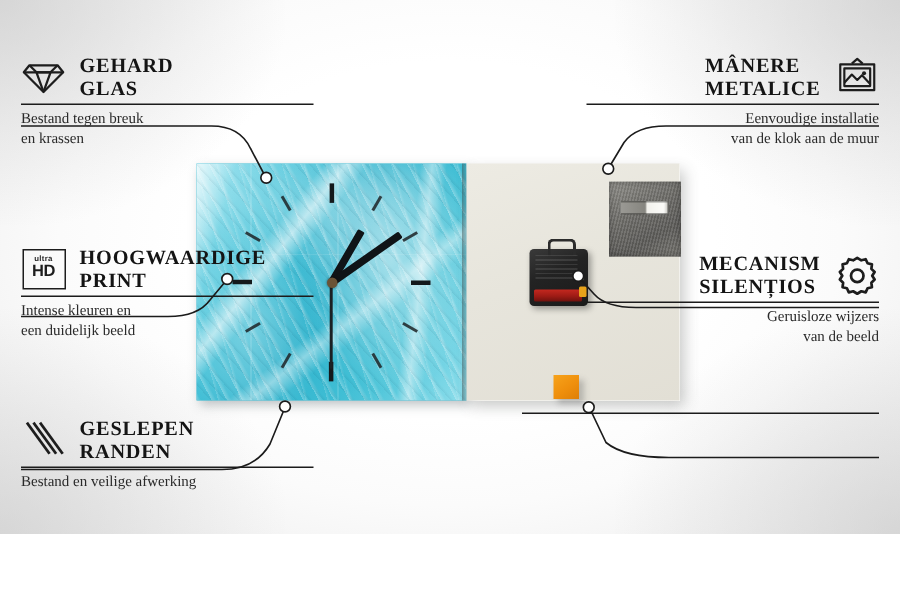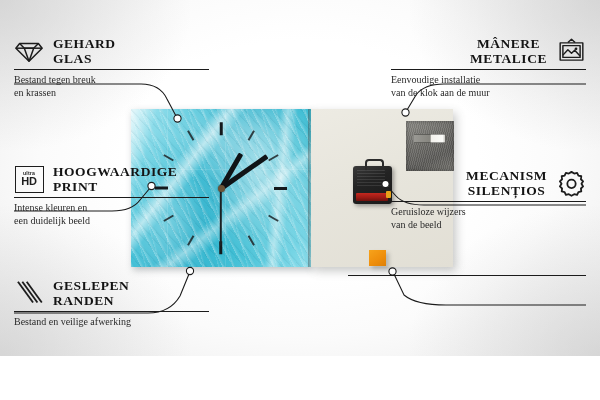--- a/index.html
+++ b/index.html
@@ -230,36 +230,36 @@
   .title {
     font-family: "Liberation Serif", serif;
     font-weight: bold;
     font-size: 13.5px;
     letter-spacing: .55px;
     line-height: 15px;
     color: #141414;
     text-transform: uppercase;
     white-space: pre-line;
   }
-  .callout.right .title { text-align: center; }
+  .callout.right .title { text-align: left; }
 
   .rule {
     height: 1px;
     background: #1b1b1b;
     margin-top: 3px;
   }
   .desc {
     font-family: "Liberation Serif", serif;
     font-size: 10px;
     line-height: 12.5px;
     color: #2a2a2a;
     margin-top: 4px;
     white-space: pre-line;
   }
-  .callout.right .desc { text-align: left; }
+  .callout.right .desc { text-align: right; }
 
   #leaders { position: absolute; left: 0; top: 0; width: 600px; height: 400px; pointer-events: none; }
 
   
   .hd-box {
     width: 27px; height: 25px;
     border: 1.6px solid #1d1d1d;
     display: flex;
     flex-direction: column;
     align-items: center;

